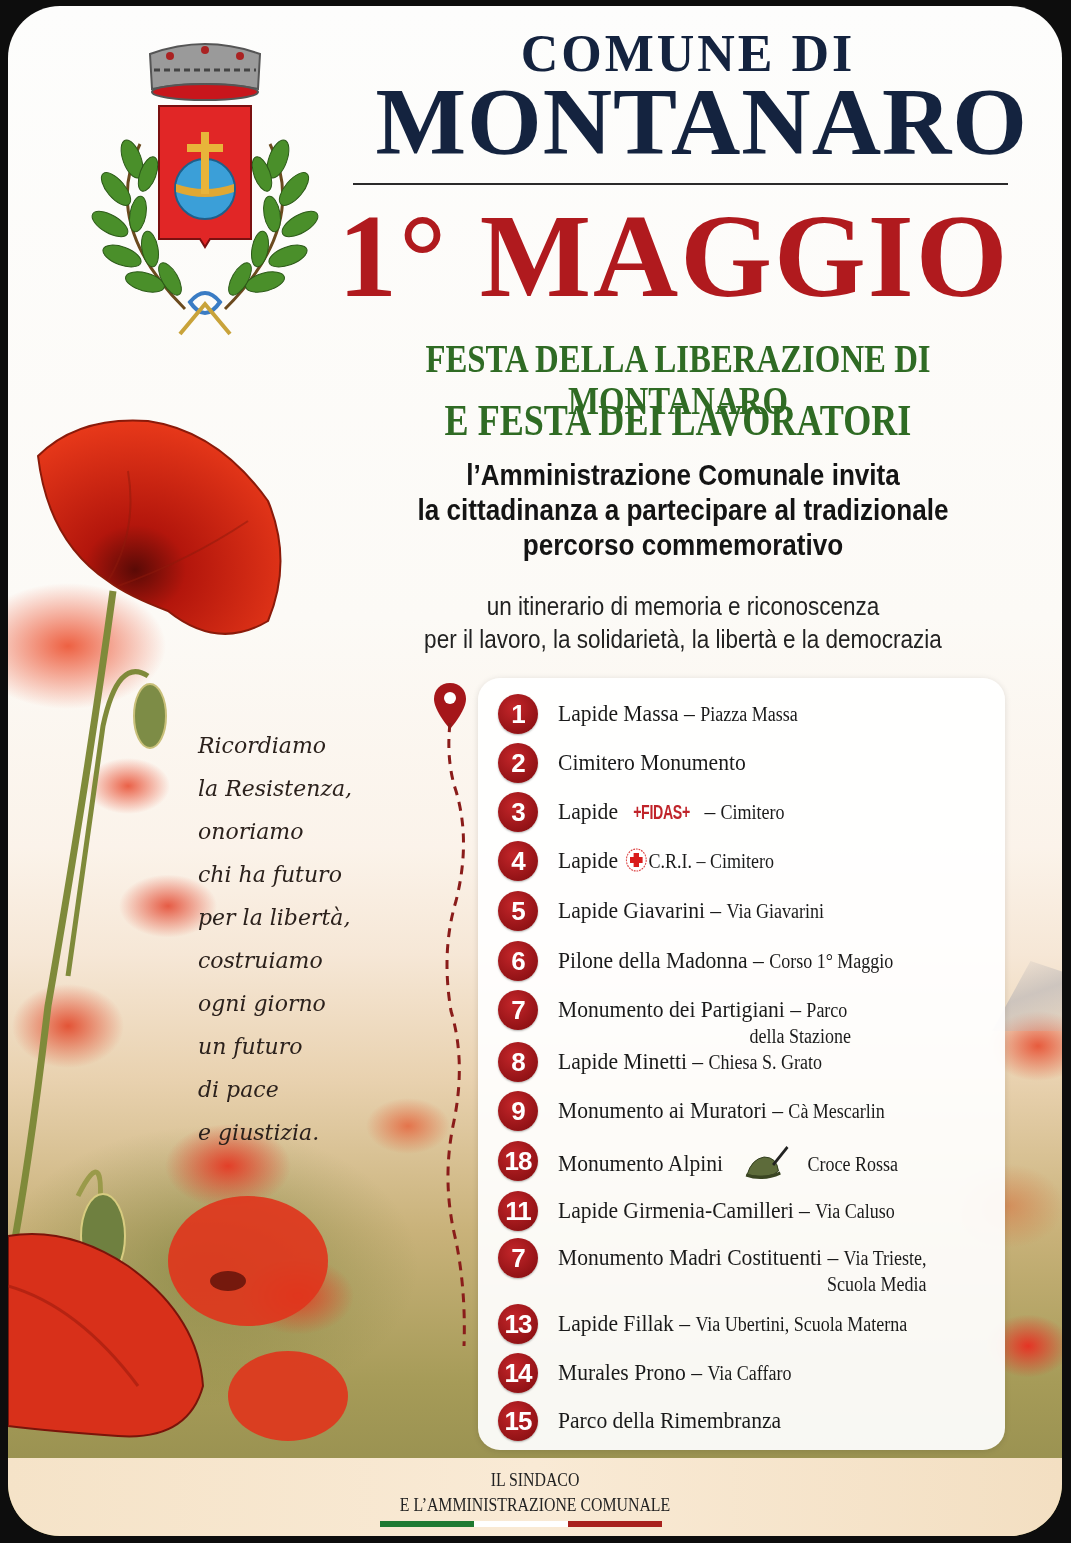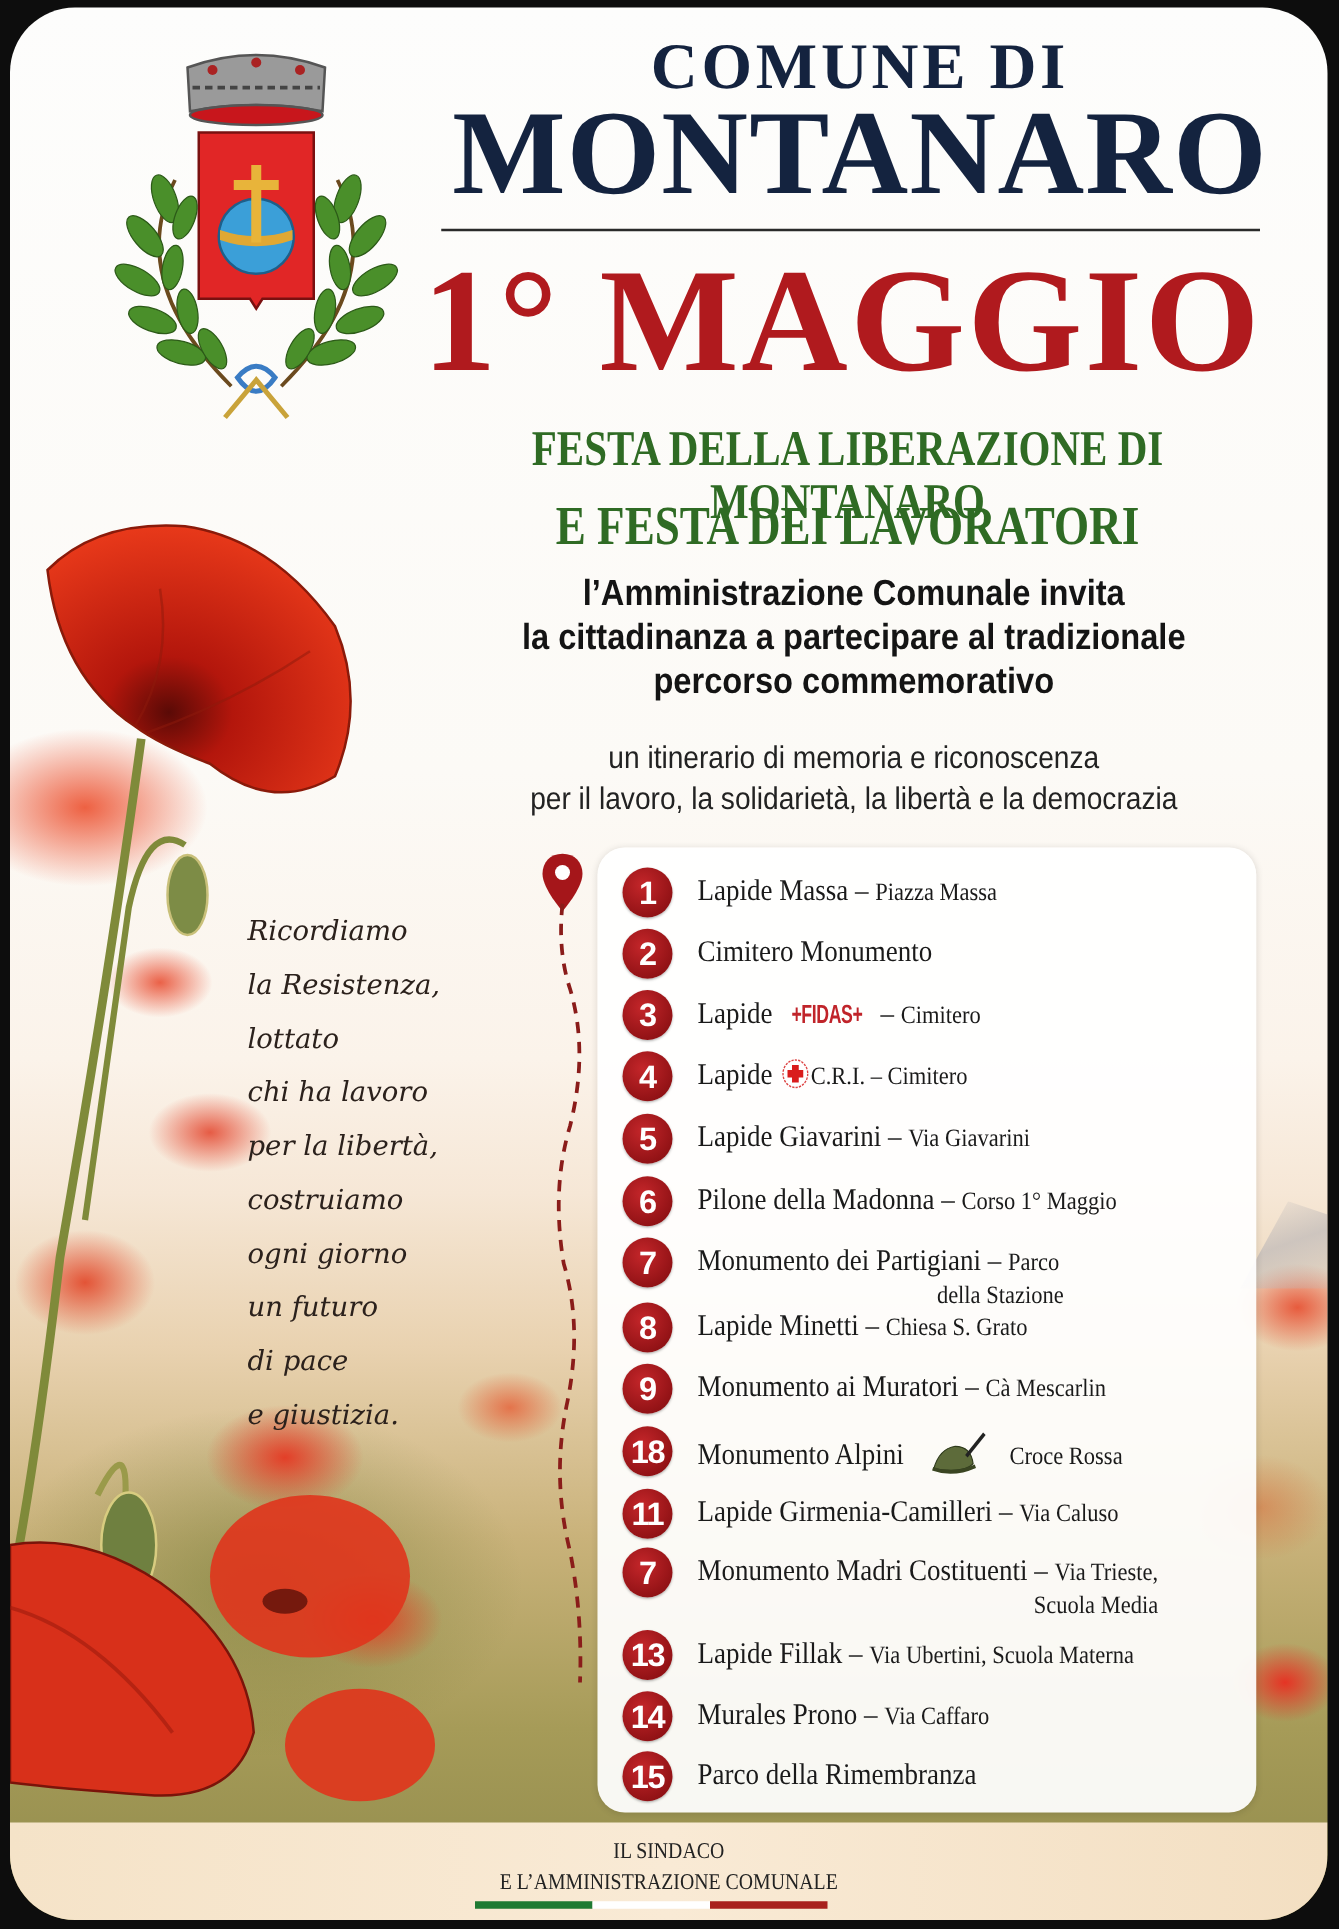--- a/index.html
+++ b/index.html
@@ -25,21 +25,21 @@
       radial-gradient(ellipse 300px 200px at 200px 700px, rgba(110,120,50,.55), rgba(110,120,50,0) 70%);
   }
   .mountain { position:absolute; right:0; top:955px; width:70px; height:70px;
     background:linear-gradient(160deg,rgba(190,180,180,.0) 0%,rgba(190,185,185,.7) 50%,rgba(190,185,185,.2) 100%);
     clip-path:polygon(0 100%,55% 0,100% 15%,100% 100%); }
 
   
   .crest { position:absolute; left:72px; top:28px; width:250px; height:310px; }
   
   .t-comune { position:absolute; left:340px; top:18px; width:680px; text-align:center; font-size:52px; font-weight:bold; color:#14233f; letter-spacing:3px; }
-  .t-montanaro { position:absolute; left:340px; top:68px; width:680px; text-align:center; font-size:96px; font-weight:bold; color:#14233f; letter-spacing:1px; line-height:1; }
+  .t-montanaro { position:absolute; left:340px; top:68px; width:680px; text-align:right; font-size:96px; font-weight:bold; color:#14233f; letter-spacing:1px; line-height:1; }
   .title-rule { position:absolute; left:345px; top:177px; width:655px; height:2px; background:#2a2a2a; }
   .t-maggio { position:absolute; left:330px; top:192px; width:700px; font-size:118px; font-weight:bold; color:#b01a1e; line-height:1; letter-spacing:2px; }
   .t-festa1 { position:absolute; left:300px; top:332px; width:740px; text-align:center; font-size:40px; font-weight:bold; color:#2f6b24; transform:scaleX(.82); transform-origin:center; line-height:1.05; }
   .t-festa2 { position:absolute; left:300px; top:392px; width:740px; text-align:center; font-size:44px; font-weight:bold; color:#2f6b24; transform:scaleX(.82); transform-origin:center; line-height:1.05; }
   .invite { position:absolute; left:330px; top:452px; width:690px; text-align:center; font-family:"Liberation Sans",sans-serif; font-weight:bold; font-size:29px; color:#141414; line-height:1.2; transform:scaleX(.9); }
   .invite div { white-space:nowrap; }
   .itinerary { position:absolute; left:330px; top:584px; width:690px; text-align:center; font-family:"Liberation Sans",sans-serif; font-size:25px; color:#222; line-height:1.3; transform:scaleX(.9); }
 
   
   .poppy-big { position:absolute; left:10px; top:405px; width:280px; height:260px; }
@@ -161,22 +161,22 @@
     <ellipse cx="90" cy="75" rx="80" ry="65" fill="#e0341c" opacity=".9"></ellipse>
     <ellipse cx="70" cy="95" rx="18" ry="10" fill="#4a0a05" opacity=".7"></ellipse>
   </svg>
   <svg class="stem" style="left:215px;top:1340px;width:130px;height:100px" viewBox="0 0 130 100">
     <ellipse cx="65" cy="50" rx="60" ry="45" fill="#e0341c" opacity=".9"></ellipse>
   </svg>
 
   <div class="quote">
     <div>Ricordiamo</div>
     <div>la Resistenza,</div>
-    <div>lottato</div>
-    <div>chi ha lavoro</div>
+    <div>onoriamo</div>
+    <div>chi ha futuro</div>
     <div>per la libertà,</div>
     <div>costruiamo</div>
     <div>ogni giorno</div>
     <div>un futuro</div>
     <div>di pace</div>
     <div>e giustizia.</div>
   </div>
 
   <svg class="pin" viewBox="0 0 36 50">
     <path d="M18 2 C8 2 2 9 2 18 C2 30 18 48 18 48 C18 48 34 30 34 18 C34 9 28 2 18 2 Z" fill="#a5161a"></path>

